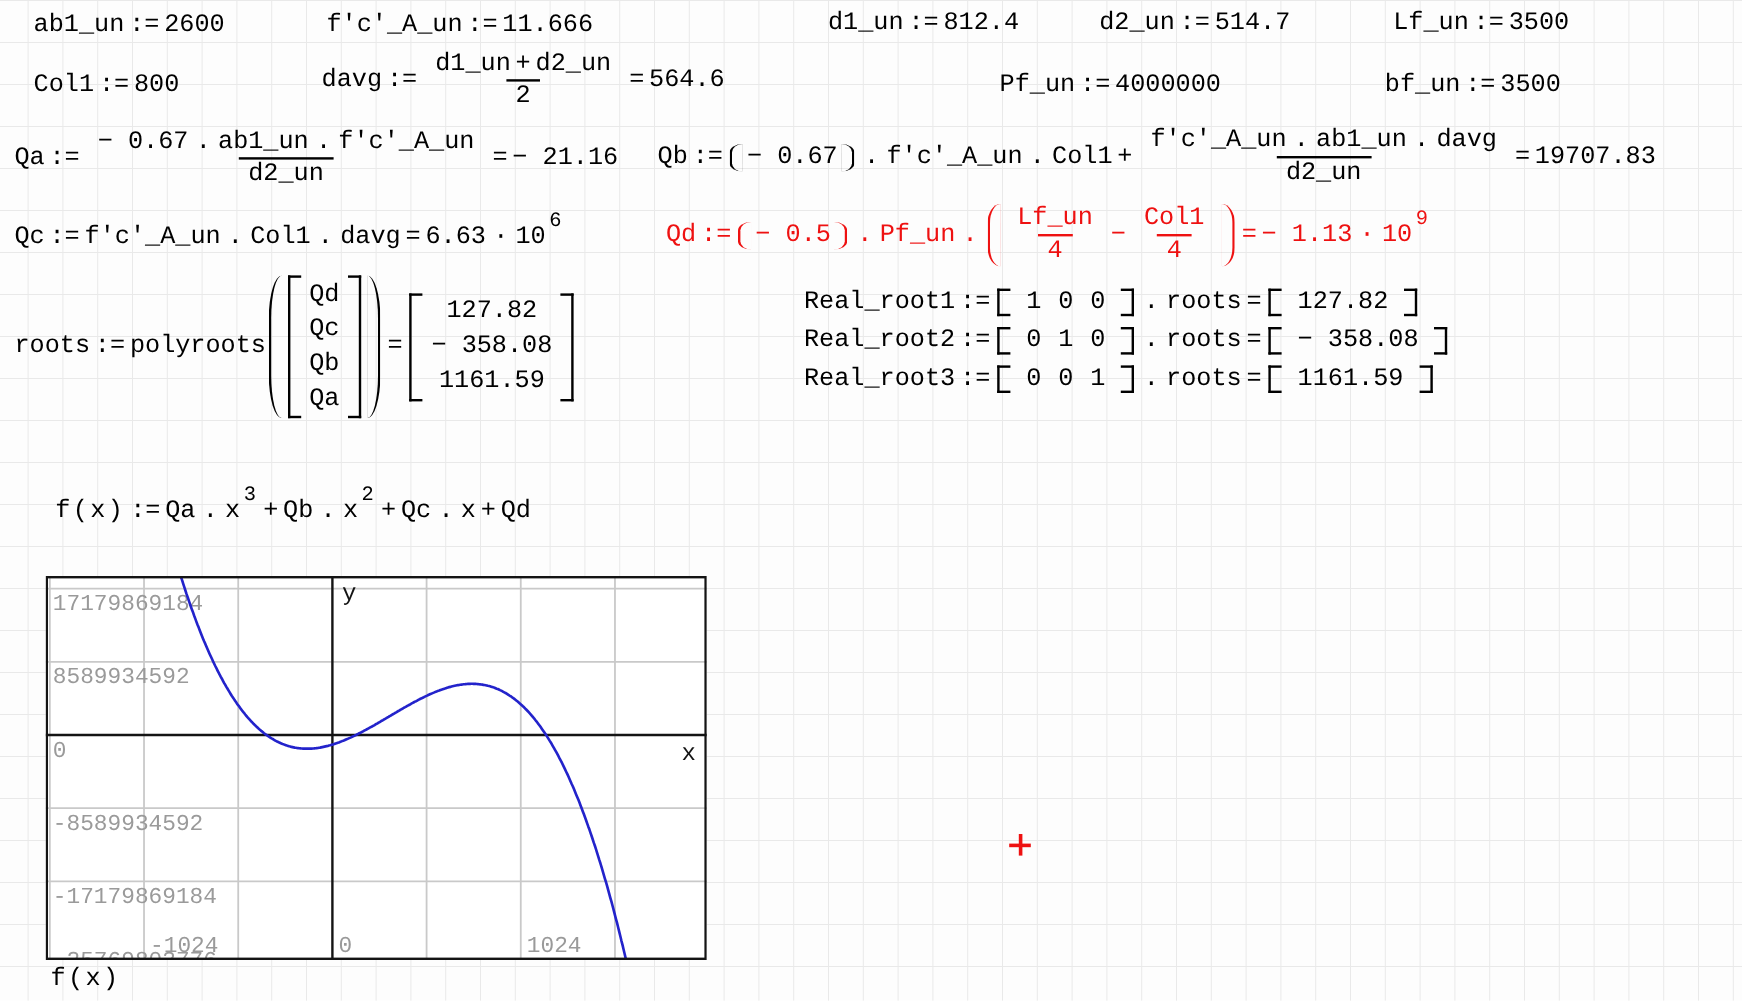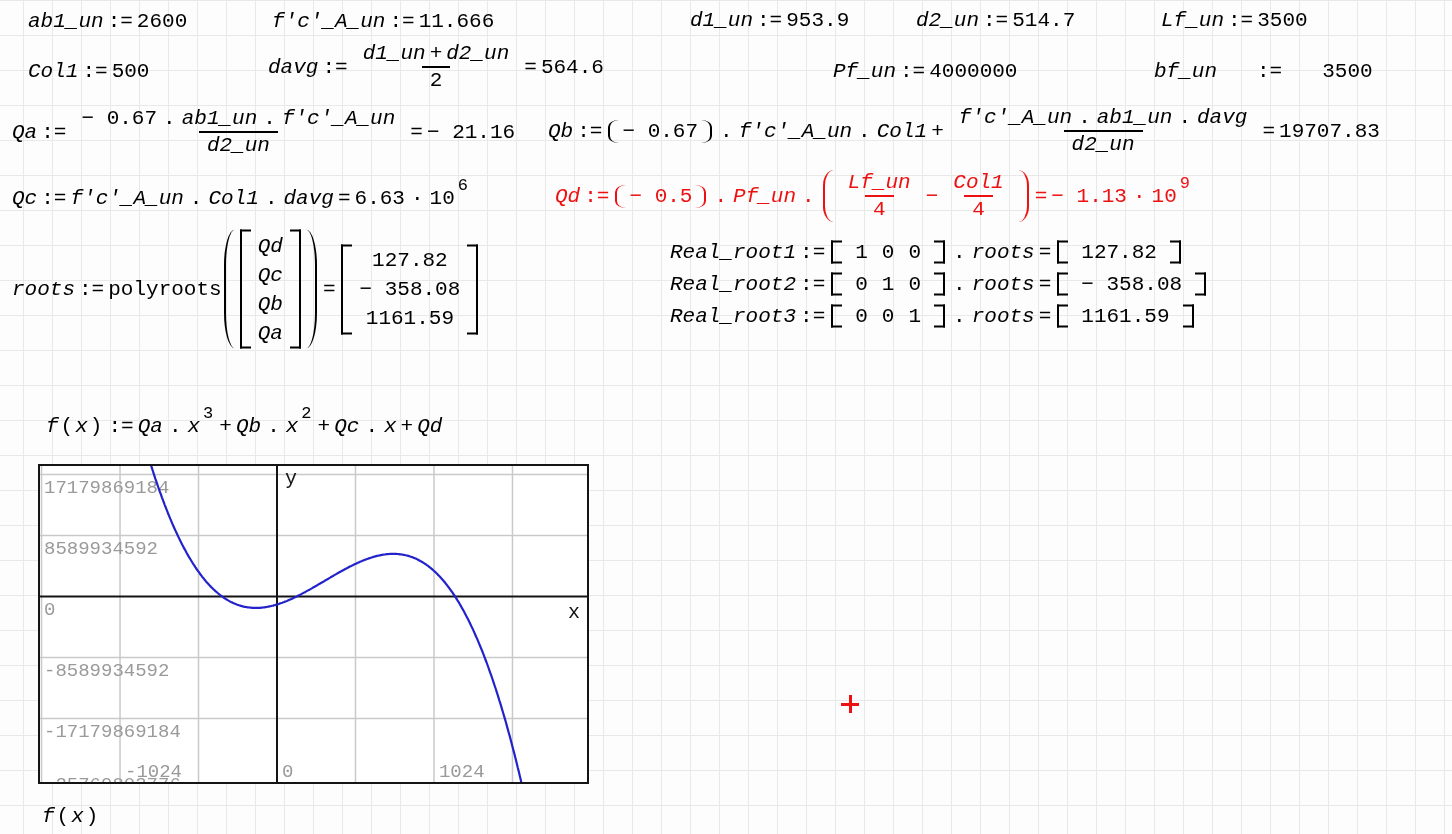--- a/index.html
+++ b/index.html
@@ -19,21 +19,21 @@
     position:absolute;
     display:flex;
     align-items:center;
     transform:translateY(-50%);
     font-size:21px;
     color:#000000;
     white-space:pre;
   }
   .eq.red{color:var(--red-color,#ee1111);}
   .tk{display:inline-block;white-space:pre;}
-  .v{font-style:italic;}
+  .v{}
   .fn{font-style:normal;}
   .op{padding:0 4px;font-style:normal;}
   .op.mul{padding:0 6px;}
   .op.par{padding:0 2px;}
   .sup{display:inline-block;font-size:17px;transform:translateY(-13px);margin:0 2px 0 3px;}
   .sup .tk{font-style:normal;}
   .frac{display:inline-flex;flex-direction:column;align-items:center;vertical-align:middle;margin:0 3px;}
   .frac .num,.frac .den{display:flex;align-items:center;justify-content:center;padding:1px 8px;}
   .frac .den{border-top:2px solid currentColor;}
   .grp{display:inline-flex;align-items:stretch;margin:0 2px;}
@@ -48,21 +48,21 @@
   .vrow .tk{padding:0 6px;}
   #plot{position:absolute;}
   .crosshair{position:absolute;width:18px;height:18px;}
   .crosshair::before{content:"";position:absolute;left:0;right:0;top:7.5px;height:3px;background:var(--cross-color,#ee1111);}
   .crosshair::after{content:"";position:absolute;top:0;bottom:0;left:7.5px;width:3px;background:var(--cross-color,#ee1111);}
 </style>
 </head>
 <body>
 
 <div id="worksheet" style="--grid-color: #e9e9e9; --red-color: #ee1111; background-color: rgb(253, 253, 253);">
-  <div id="plot" style="left: 38px; top: 464px; width: 456px; height: 320px;"><svg width="551" height="320">
+  <div id="plot" style="left: 38px; top: 480px; width: 456px; height: 320px;"><svg width="551" height="320">
         <rect x="0" y="0" width="551" height="320" fill="#ffffff"></rect>
         <g stroke="#c9c9c9" stroke-width="1.5">
           <line x1="3.5312000000000126" y1="0" x2="3.5312000000000126" y2="320"></line>
           <line x1="82.02080000000001" y1="0" x2="82.02080000000001" y2="320"></line>
           <line x1="160.5104" y1="0" x2="160.5104" y2="320"></line>
           <line x1="317.4896" y1="0" x2="317.4896" y2="320"></line>
           <line x1="395.9792" y1="0" x2="395.9792" y2="320"></line>
           <line x1="474.4688" y1="0" x2="474.4688" y2="320"></line>
           <line x1="0" y1="254.5" x2="551" y2="254.5"></line>
           <line x1="0" y1="193.5" x2="551" y2="193.5"></line>
@@ -80,27 +80,27 @@
         <text x="87.02080000000001" y="313" font-size="19" fill="#9a9a9a" font-family="Liberation Mono, DejaVu Sans Mono, monospace">-1024</text>
         <text x="244" y="313" font-size="19" fill="#9a9a9a" font-family="Liberation Mono, DejaVu Sans Mono, monospace">0</text>
         <text x="400.9792" y="313" font-size="19" fill="#9a9a9a" font-family="Liberation Mono, DejaVu Sans Mono, monospace">1024</text>
         <text x="247" y="20" font-size="20" fill="#141414" font-family="Liberation Mono, DejaVu Sans Mono, monospace">y</text>
         <text x="530" y="153.5" font-size="20" fill="#141414" font-family="Liberation Mono, DejaVu Sans Mono, monospace">x</text>
         <polyline points="0.6,-689.7 1.5,-680.9 2.5,-672.1 3.4,-663.4 4.3,-654.7 5.2,-646.1 6.1,-637.6 7.1,-629.1 8.0,-620.7 8.9,-612.3 9.8,-604.0 10.7,-595.8 11.7,-587.6 12.6,-579.5 13.5,-571.4 14.4,-563.4 15.3,-555.4 16.3,-547.6 17.2,-539.7 18.1,-531.9 19.0,-524.2 19.9,-516.5 20.9,-508.9 21.8,-501.4 22.7,-493.9 23.6,-486.4 24.5,-479.0 25.5,-471.7 26.4,-464.4 27.3,-457.2 28.2,-450.0 29.1,-442.9 30.1,-435.9 31.0,-428.9 31.9,-421.9 32.8,-415.0 33.7,-408.2 34.7,-401.4 35.6,-394.6 36.5,-388.0 37.4,-381.3 38.3,-374.7 39.3,-368.2 40.2,-361.8 41.1,-355.3 42.0,-349.0 42.9,-342.6 43.8,-336.4 44.8,-330.2 45.7,-324.0 46.6,-317.9 47.5,-311.8 48.4,-305.8 49.4,-299.9 50.3,-294.0 51.2,-288.1 52.1,-282.3 53.0,-276.5 54.0,-270.8 54.9,-265.2 55.8,-259.6 56.7,-254.0 57.6,-248.5 58.6,-243.0 59.5,-237.6 60.4,-232.2 61.3,-226.9 62.2,-221.6 63.2,-216.4 64.1,-211.2 65.0,-206.1 65.9,-201.0 66.8,-196.0 67.8,-191.0 68.7,-186.0 69.6,-181.1 70.5,-176.3 71.4,-171.5 72.4,-166.7 73.3,-162.0 74.2,-157.3 75.1,-152.7 76.0,-148.1 77.0,-143.6 77.9,-139.1 78.8,-134.6 79.7,-130.2 80.6,-125.9 81.6,-121.6 82.5,-117.3 83.4,-113.1 84.3,-108.9 85.2,-104.7 86.2,-100.6 87.1,-96.6 88.0,-92.5 88.9,-88.6 89.8,-84.6 90.8,-80.7 91.7,-76.9 92.6,-73.1 93.5,-69.3 94.4,-65.6 95.4,-61.9 96.3,-58.3 97.2,-54.6 98.1,-51.1 99.0,-47.6 100.0,-44.1 100.9,-40.6 101.8,-37.2 102.7,-33.9 103.6,-30.5 104.6,-27.2 105.5,-24.0 106.4,-20.8 107.3,-17.6 108.2,-14.5 109.2,-11.4 110.1,-8.3 111.0,-5.3 111.9,-2.3 112.8,0.7 113.8,3.6 114.7,6.5 115.6,9.3 116.5,12.1 117.4,14.9 118.4,17.6 119.3,20.3 120.2,23.0 121.1,25.6 122.0,28.2 123.0,30.7 123.9,33.3 124.8,35.7 125.7,38.2 126.6,40.6 127.6,43.0 128.5,45.4 129.4,47.7 130.3,50.0 131.2,52.2 132.1,54.4 133.1,56.6 134.0,58.8 134.9,60.9 135.8,63.0 136.7,65.0 137.7,67.1 138.6,69.0 139.5,71.0 140.4,72.9 141.3,74.8 142.3,76.7 143.2,78.6 144.1,80.4 145.0,82.1 145.9,83.9 146.9,85.6 147.8,87.3 148.7,89.0 149.6,90.6 150.5,92.2 151.5,93.8 152.4,95.3 153.3,96.8 154.2,98.3 155.1,99.8 156.1,101.2 157.0,102.6 157.9,104.0 158.8,105.3 159.7,106.7 160.7,107.9 161.6,109.2 162.5,110.5 163.4,111.7 164.3,112.9 165.3,114.0 166.2,115.2 167.1,116.3 168.0,117.4 168.9,118.4 169.9,119.5 170.8,120.5 171.7,121.5 172.6,122.4 173.5,123.4 174.5,124.3 175.4,125.2 176.3,126.0 177.2,126.9 178.1,127.7 179.1,128.5 180.0,129.3 180.9,130.0 181.8,130.8 182.7,131.5 183.7,132.2 184.6,132.8 185.5,133.5 186.4,134.1 187.3,134.7 188.3,135.3 189.2,135.8 190.1,136.4 191.0,136.9 191.9,137.4 192.9,137.9 193.8,138.3 194.7,138.8 195.6,139.2 196.5,139.6 197.5,140.0 198.4,140.3 199.3,140.7 200.2,141.0 201.1,141.3 202.1,141.6 203.0,141.9 203.9,142.1 204.8,142.4 205.7,142.6 206.7,142.8 207.6,143.0 208.5,143.1 209.4,143.3 210.3,143.4 211.3,143.5 212.2,143.6 213.1,143.7 214.0,143.8 214.9,143.8 215.9,143.9 216.8,143.9 217.7,143.9 218.6,143.9 219.5,143.9 220.5,143.9 221.4,143.8 222.3,143.8 223.2,143.7 224.1,143.6 225.0,143.5 226.0,143.4 226.9,143.3 227.8,143.1 228.7,143.0 229.6,142.8 230.6,142.6 231.5,142.4 232.4,142.2 233.3,142.0 234.2,141.8 235.2,141.6 236.1,141.3 237.0,141.1 237.9,140.8 238.8,140.5 239.8,140.3 240.7,140.0 241.6,139.6 242.5,139.3 243.4,139.0 244.4,138.7 245.3,138.3 246.2,138.0 247.1,137.6 248.0,137.3 249.0,136.9 249.9,136.5 250.8,136.1 251.7,135.7 252.6,135.3 253.6,134.9 254.5,134.5 255.4,134.0 256.3,133.6 257.2,133.2 258.2,132.7 259.1,132.3 260.0,131.8 260.9,131.3 261.8,130.9 262.8,130.4 263.7,129.9 264.6,129.4 265.5,128.9 266.4,128.4 267.4,127.9 268.3,127.4 269.2,126.9 270.1,126.4 271.0,125.9 272.0,125.4 272.9,124.9 273.8,124.4 274.7,123.8 275.6,123.3 276.6,122.8 277.5,122.2 278.4,121.7 279.3,121.2 280.2,120.6 281.2,120.1 282.1,119.5 283.0,119.0 283.9,118.5 284.8,117.9 285.8,117.4 286.7,116.8 287.6,116.3 288.5,115.7 289.4,115.2 290.4,114.7 291.3,114.1 292.2,113.6 293.1,113.0 294.0,112.5 295.0,112.0 295.9,111.4 296.8,110.9 297.7,110.4 298.6,109.8 299.6,109.3 300.5,108.8 301.4,108.3 302.3,107.8 303.2,107.3 304.2,106.7 305.1,106.2 306.0,105.7 306.9,105.2 307.8,104.7 308.8,104.3 309.7,103.8 310.6,103.3 311.5,102.8 312.4,102.3 313.4,101.9 314.3,101.4 315.2,101.0 316.1,100.5 317.0,100.1 317.9,99.7 318.9,99.2 319.8,98.8 320.7,98.4 321.6,98.0 322.5,97.6 323.5,97.2 324.4,96.8 325.3,96.4 326.2,96.1 327.1,95.7 328.1,95.4 329.0,95.0 329.9,94.7 330.8,94.4 331.7,94.1 332.7,93.8 333.6,93.5 334.5,93.2 335.4,92.9 336.3,92.6 337.3,92.4 338.2,92.1 339.1,91.9 340.0,91.7 340.9,91.5 341.9,91.3 342.8,91.1 343.7,90.9 344.6,90.8 345.5,90.6 346.5,90.5 347.4,90.4 348.3,90.2 349.2,90.2 350.1,90.1 351.1,90.0 352.0,89.9 352.9,89.9 353.8,89.9 354.7,89.8 355.7,89.8 356.6,89.9 357.5,89.9 358.4,89.9 359.3,90.0 360.3,90.1 361.2,90.2 362.1,90.3 363.0,90.4 363.9,90.5 364.9,90.7 365.8,90.8 366.7,91.0 367.6,91.2 368.5,91.5 369.5,91.7 370.4,91.9 371.3,92.2 372.2,92.5 373.1,92.8 374.1,93.1 375.0,93.5 375.9,93.9 376.8,94.2 377.7,94.6 378.7,95.1 379.6,95.5 380.5,96.0 381.4,96.5 382.3,97.0 383.3,97.5 384.2,98.0 385.1,98.6 386.0,99.2 386.9,99.8 387.9,100.4 388.8,101.1 389.7,101.7 390.6,102.4 391.5,103.1 392.5,103.9 393.4,104.6 394.3,105.4 395.2,106.2 396.1,107.0 397.1,107.9 398.0,108.8 398.9,109.6 399.8,110.6 400.7,111.5 401.7,112.5 402.6,113.5 403.5,114.5 404.4,115.5 405.3,116.6 406.3,117.7 407.2,118.8 408.1,120.0 409.0,121.1 409.9,122.3 410.8,123.5 411.8,124.8 412.7,126.1 413.6,127.4 414.5,128.7 415.4,130.0 416.4,131.4 417.3,132.8 418.2,134.3 419.1,135.7 420.0,137.2 421.0,138.7 421.9,140.3 422.8,141.9 423.7,143.5 424.6,145.1 425.6,146.8 426.5,148.5 427.4,150.2 428.3,152.0 429.2,153.7 430.2,155.6 431.1,157.4 432.0,159.3 432.9,161.2 433.8,163.1 434.8,165.1 435.7,167.1 436.6,169.1 437.5,171.2 438.4,173.3 439.4,175.4 440.3,177.6 441.2,179.8 442.1,182.0 443.0,184.2 444.0,186.5 444.9,188.8 445.8,191.2 446.7,193.6 447.6,196.0 448.6,198.5 449.5,201.0 450.4,203.5 451.3,206.1 452.2,208.7 453.2,211.3 454.1,214.0 455.0,216.7 455.9,219.4 456.8,222.2 457.8,225.0 458.7,227.8 459.6,230.7 460.5,233.6 461.4,236.6 462.4,239.6 463.3,242.6 464.2,245.7 465.1,248.8 466.0,251.9 467.0,255.1 467.9,258.3 468.8,261.6 469.7,264.9 470.6,268.2 471.6,271.6 472.5,275.0 473.4,278.5 474.3,282.0 475.2,285.5 476.2,289.1 477.1,292.7 478.0,296.3 478.9,300.0 479.8,303.8 480.8,307.6 481.7,311.4 482.6,315.2 483.5,319.1 484.4,323.1 485.4,327.0 486.3,331.1 487.2,335.1 488.1,339.3 489.0,343.4 490.0,347.6 490.9,351.8 491.8,356.1 492.7,360.4 493.6,364.8 494.6,369.2 495.5,373.7 496.4,378.2 497.3,382.7 498.2,387.3 499.2,392.0 500.1,396.6 501.0,401.4 501.9,406.1 502.8,410.9 503.7,415.8 504.7,420.7 505.6,425.7 506.5,430.7 507.4,435.7 508.3,440.8 509.3,445.9 510.2,451.1 511.1,456.4 512.0,461.6 512.9,467.0 513.9,472.4 514.8,477.8 515.7,483.3 516.6,488.8 517.5,494.4 518.5,500.0 519.4,505.6 520.3,511.4 521.2,517.1 522.1,522.9 523.1,528.8 524.0,534.7 524.9,540.7 525.8,546.7 526.7,552.8 527.7,558.9 528.6,565.1 529.5,571.3 530.4,577.6 531.3,583.9 532.3,590.3 533.2,596.7 534.1,603.2 535.0,609.7 535.9,616.3 536.9,623.0 537.8,629.6 538.7,636.4 539.6,643.2 540.5,650.0 541.5,657.0 542.4,663.9 543.3,670.9 544.2,678.0 545.1,685.1 546.1,692.3 547.0,699.5 547.9,706.8 548.8,714.2 549.7,721.6 550.7,729.0 551.6,736.5" fill="none" stroke="#2323cb" stroke-width="2.2" stroke-linejoin="round"></polyline>
         <rect x="1" y="1" width="549" height="318" fill="none" stroke="#141414" stroke-width="2"></rect>
       </svg></div>
 <div class="eq" style="left: 28px; top: 21px;"><span class="tk v">ab1_un</span><span class="tk op">:=</span><span class="tk n">2600</span></div>
     <div class="eq" style="left: 272px; top: 21px;"><span class="tk v">f'c'_A_un</span><span class="tk op">:=</span><span class="tk n">11.666</span></div>
-    <div class="eq" style="left: 690px; top: 20px;"><span class="tk v">d1_un</span><span class="tk op">:=</span><span class="tk n">953.9</span></div>
+    <div class="eq" style="left: 690px; top: 20px;"><span class="tk v">d1_un</span><span class="tk op">:=</span><span class="tk n">812.4</span></div>
     <div class="eq" style="left: 916px; top: 20px;"><span class="tk v">d2_un</span><span class="tk op">:=</span><span class="tk n">514.7</span></div>
     <div class="eq" style="left: 1161px; top: 20px;"><span class="tk v">Lf_un</span><span class="tk op">:=</span><span class="tk n">3500</span></div>
-    <div class="eq" style="left: 28px; top: 71px;"><span class="tk v">Col1</span><span class="tk op">:=</span><span class="tk n">500</span></div>
+    <div class="eq" style="left: 28px; top: 71px;"><span class="tk v">Col1</span><span class="tk op">:=</span><span class="tk n">800</span></div>
     <div class="eq" style="left: 268px; top: 67px;"><span class="tk v">davg</span><span class="tk op">:=</span><span class="frac"><span class="num"><span class="tk v">d1_un</span><span class="tk op">+</span><span class="tk v">d2_un</span></span><span class="den"><span class="tk n">2</span></span></span><span class="tk op">=</span><span class="tk n">564.6</span></div>
     <div class="eq" style="left: 833px; top: 71px;"><span class="tk v">Pf_un</span><span class="tk op">:=</span><span class="tk n">4000000</span></div>
-    <div class="eq" style="left: 1154px; top: 71px; gap: 36px;"><span class="tk v">bf_un</span><span class="tk op">:=</span><span class="tk n">3500</span></div>
+    <div class="eq" style="left: 1154px; top: 71px;"><span class="tk v">bf_un</span><span class="tk op">:=</span><span class="tk n">3500</span></div>
     <div class="eq" style="left: 12px; top: 132px;"><span class="tk v">Qa</span><span class="tk op">:=</span><span class="frac"><span class="num"><span class="tk n">− 0.67</span><span class="tk op mul">.</span><span class="tk v">ab1_un</span><span class="tk op mul">.</span><span class="tk v">f'c'_A_un</span></span><span class="den"><span class="tk v">d2_un</span></span></span><span class="tk op">=</span><span class="tk n">− 21.16</span></div>
     <div class="eq" style="left: 548px; top: 131px;"><span class="tk v">Qb</span><span class="tk op">:=</span><span class="grp"><span class="pl"></span><span class="grp-c"><span class="tk n">− 0.67</span></span><span class="pr"></span></span><span class="tk op mul">.</span><span class="tk v">f'c'_A_un</span><span class="tk op mul">.</span><span class="tk v">Col1</span><span class="tk op">+</span><span class="frac"><span class="num"><span class="tk v">f'c'_A_un</span><span class="tk op mul">.</span><span class="tk v">ab1_un</span><span class="tk op mul">.</span><span class="tk v">davg</span></span><span class="den"><span class="tk v">d2_un</span></span></span><span class="tk op">=</span><span class="tk n">19707.83</span></div>
     <div class="eq" style="left: 12px; top: 198px;"><span class="tk v">Qc</span><span class="tk op">:=</span><span class="tk v">f'c'_A_un</span><span class="tk op mul">.</span><span class="tk v">Col1</span><span class="tk op mul">.</span><span class="tk v">davg</span><span class="tk op">=</span><span class="tk n">6.63</span><span class="tk op mul">·</span><span class="tk n">10</span><span class="sup"><span class="tk n">6</span></span></div>
     <div class="eq red" style="left: 555px; top: 196px;"><span class="tk v">Qd</span><span class="tk op">:=</span><span class="grp"><span class="pl"></span><span class="grp-c"><span class="tk n">− 0.5</span></span><span class="pr"></span></span><span class="tk op mul">.</span><span class="tk v">Pf_un</span><span class="tk op mul">.</span><span class="grp"><span class="pl"></span><span class="grp-c"><span class="frac"><span class="num"><span class="tk v">Lf_un</span></span><span class="den"><span class="tk n">4</span></span></span><span class="tk op">−</span><span class="frac"><span class="num"><span class="tk v">Col1</span></span><span class="den"><span class="tk n">4</span></span></span></span><span class="pr"></span></span><span class="tk op">=</span><span class="tk n">− 1.13</span><span class="tk op mul">·</span><span class="tk n">10</span><span class="sup"><span class="tk n">9</span></span></div>
     <div class="eq" style="left: 12px; top: 289px;"><span class="tk v">roots</span><span class="tk op">:=</span><span class="tk fn">polyroots</span><span class="grp"><span class="pl"></span><span class="grp-c"><span class="grp"><span class="bl"></span><span class="grp-c"><span class="mcol"><span class="mrow"><span class="tk v">Qd</span></span><span class="mrow"><span class="tk v">Qc</span></span><span class="mrow"><span class="tk v">Qb</span></span><span class="mrow"><span class="tk v">Qa</span></span></span></span><span class="br"></span></span></span><span class="pr"></span></span><span class="tk op">=</span><span class="grp"><span class="bl"></span><span class="grp-c"><span class="mcol"><span class="mrow"><span class="tk n">127.82</span></span><span class="mrow"><span class="tk n">− 358.08</span></span><span class="mrow"><span class="tk n">1161.59</span></span></span></span><span class="br"></span></span></div>
     <div class="eq" style="left: 670px; top: 252px;"><span class="tk v">Real_root1</span><span class="tk op">:=</span><span class="grp"><span class="bl"></span><span class="grp-c"><span class="vrow"><span class="tk n">1</span><span class="tk n">0</span><span class="tk n">0</span></span></span><span class="br"></span></span><span class="tk op mul">.</span><span class="tk v">roots</span><span class="tk op">=</span><span class="grp"><span class="bl"></span><span class="grp-c"><span class="vrow"><span class="tk n">127.82</span></span></span><span class="br"></span></span></div>
     <div class="eq" style="left: 670px; top: 284px;"><span class="tk v">Real_root2</span><span class="tk op">:=</span><span class="grp"><span class="bl"></span><span class="grp-c"><span class="vrow"><span class="tk n">0</span><span class="tk n">1</span><span class="tk n">0</span></span></span><span class="br"></span></span><span class="tk op mul">.</span><span class="tk v">roots</span><span class="tk op">=</span><span class="grp"><span class="bl"></span><span class="grp-c"><span class="vrow"><span class="tk n">− 358.08</span></span></span><span class="br"></span></span></div>
     <div class="eq" style="left: 670px; top: 316px;"><span class="tk v">Real_root3</span><span class="tk op">:=</span><span class="grp"><span class="bl"></span><span class="grp-c"><span class="vrow"><span class="tk n">0</span><span class="tk n">0</span><span class="tk n">1</span></span></span><span class="br"></span></span><span class="tk op mul">.</span><span class="tk v">roots</span><span class="tk op">=</span><span class="grp"><span class="bl"></span><span class="grp-c"><span class="vrow"><span class="tk n">1161.59</span></span></span><span class="br"></span></span></div>
     <div class="eq" style="left: 46px; top: 426px;"><span class="tk v">f</span><span class="tk op par">(</span><span class="tk v">x</span><span class="tk op par">)</span><span class="tk op">:=</span><span class="tk v">Qa</span><span class="tk op mul">.</span><span class="tk v">x</span><span class="sup"><span class="tk n">3</span></span><span class="tk op">+</span><span class="tk v">Qb</span><span class="tk op mul">.</span><span class="tk v">x</span><span class="sup"><span class="tk n">2</span></span><span class="tk op">+</span><span class="tk v">Qc</span><span class="tk op mul">.</span><span class="tk v">x</span><span class="tk op">+</span><span class="tk v">Qd</span></div>
     <div class="eq" style="left: 42px; top: 816px;"><span class="tk v">f</span><span class="tk op par">(</span><span class="tk v">x</span><span class="tk op par">)</span></div>

